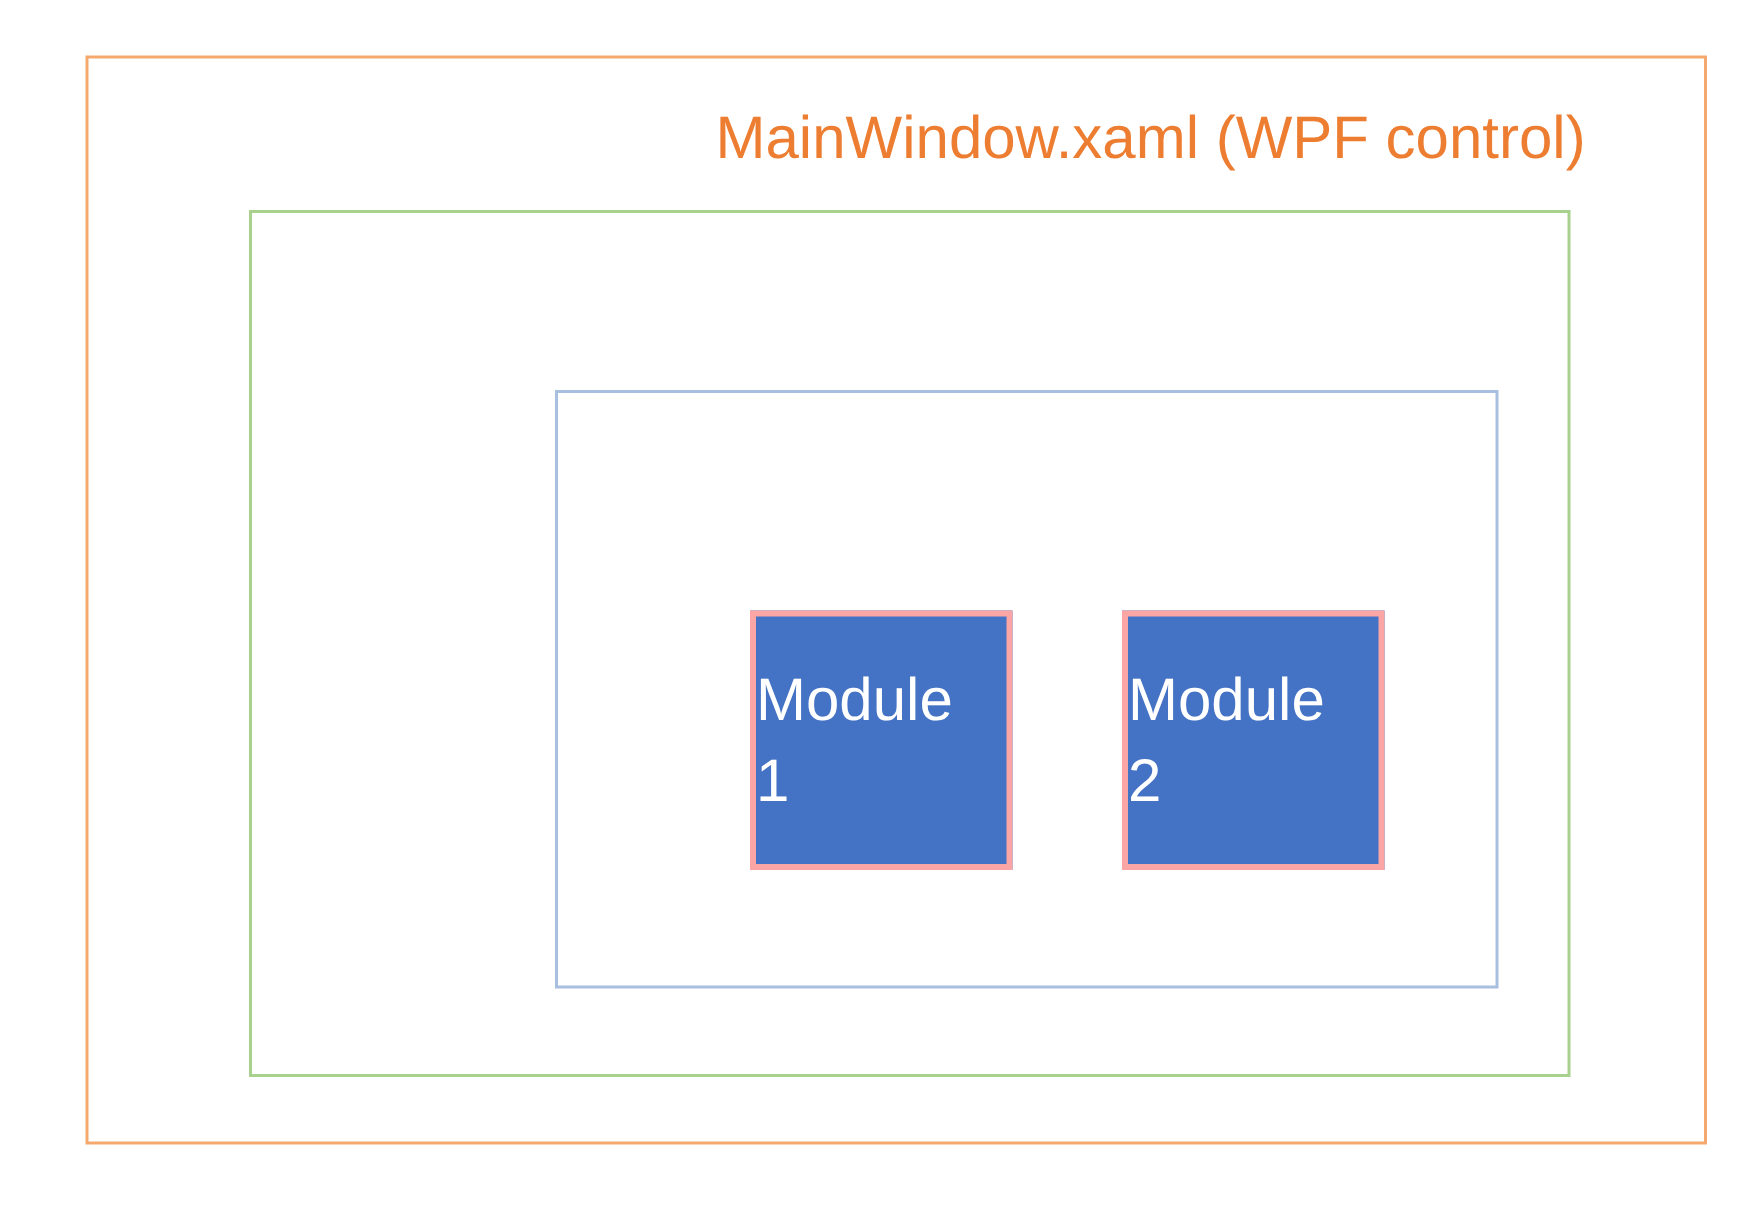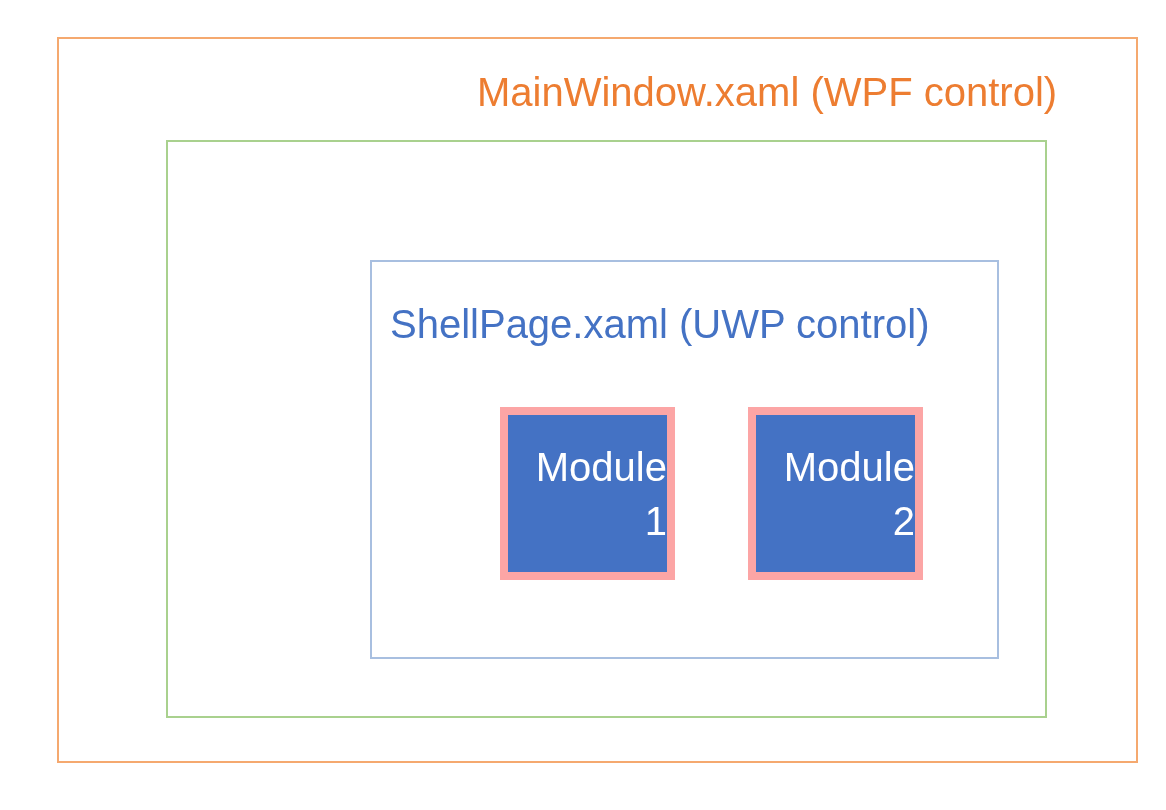--- a/index.html
+++ b/index.html
@@ -53,45 +53,44 @@
   .label-shellpage {
     left: 390px; top: 300px;
     color: #4472C4;
   }
   .module {
     position: absolute;
     box-sizing: border-box;
     top: 407px;
     width: 175px; height: 173px;
     background: #4472C4;
-    border: 8px solid #fca5a5;
+    border: 4px solid #fca5a5;
     color: #FFFFFF;
     display: flex;
     flex-direction: column;
-    align-items: flex-end;
+    align-items: flex-start;
     justify-content: center;
     text-align: center;
     font-size: 40px;
     line-height: 54px;
   }
   .module-1 { left: 500px; }
   .module-2 { left: 748px; }
 </style>
 </head>
 <body>
 
 <div class="canvas">
 
   <div class="box box-mainwindow"></div>
   <div class="diagram-label label-mainwindow">MainWindow.xaml (WPF control)</div>
 
   <div class="box box-xamlhost"></div>
 
   <div class="box box-shellpage"></div>
-  <div class="diagram-label label-shellpage">ShellPage.xaml (UWP control)</div>
 
   <div class="module module-1">
     <span>Module</span>
     <span>1</span>
   </div>
 
   <div class="module module-2">
     <span>Module</span>
     <span>2</span>
   </div>

